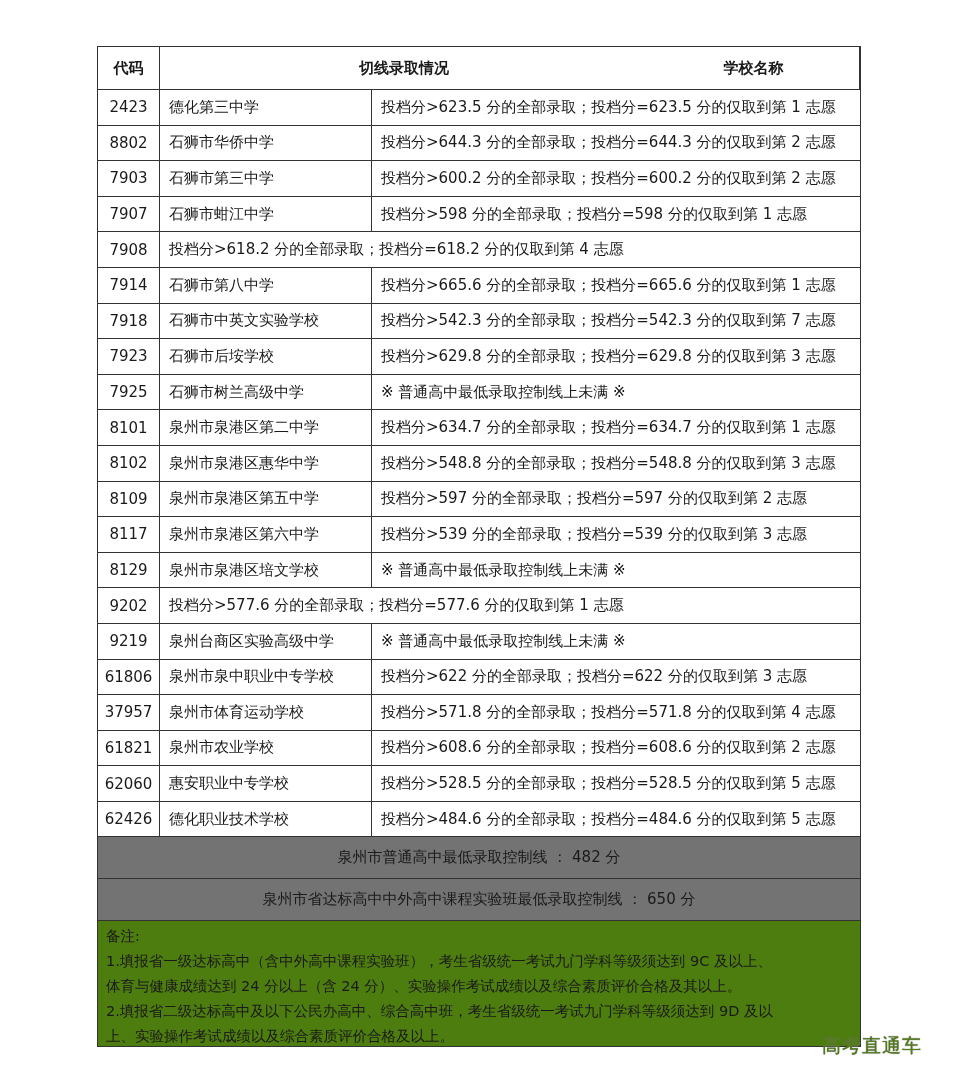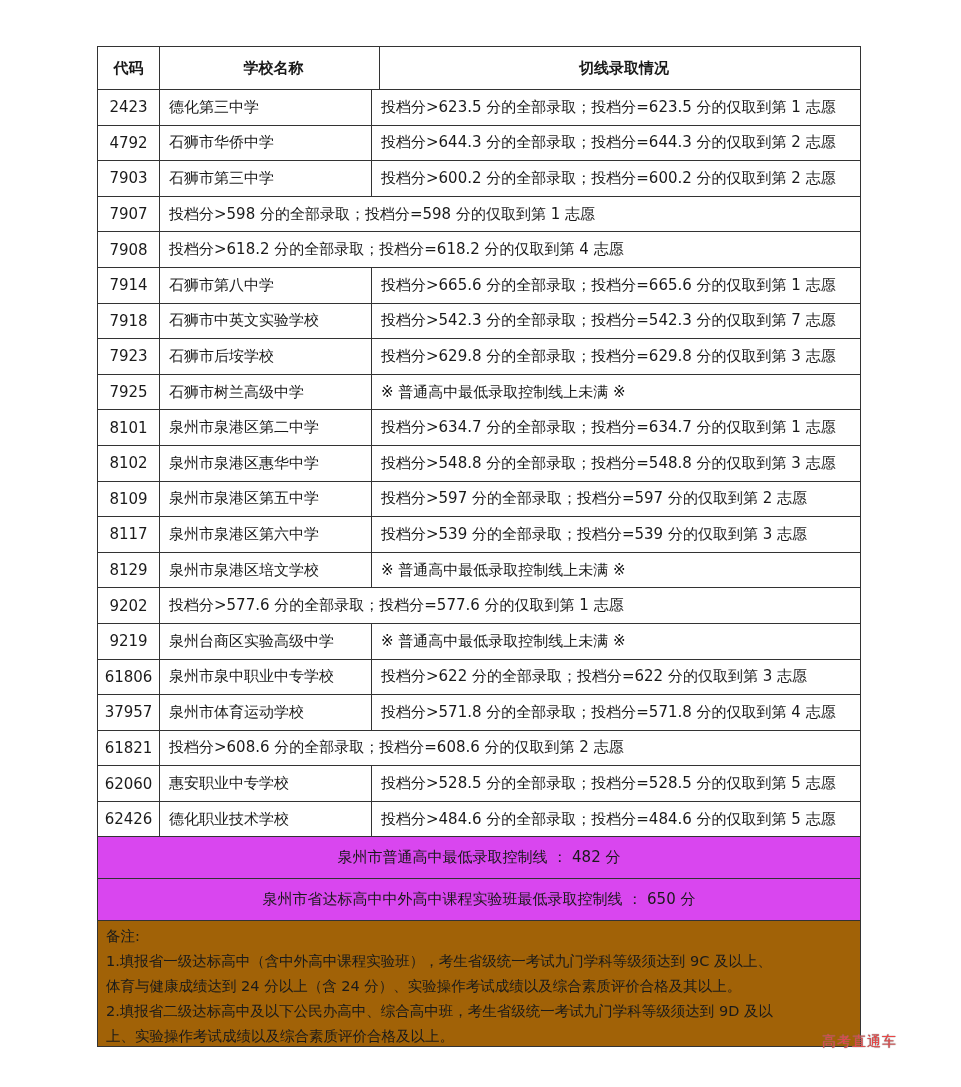--- a/index.html
+++ b/index.html
@@ -1,60 +1,61 @@
 <!DOCTYPE html>
 <html><head>
 <meta charset="utf-8">
 <style>
   html, body { margin: 0; padding: 0; background: #ffffff; }
   body { width: 961px; height: 1087px; position: relative; overflow: hidden;
          font-family: "DejaVu Sans", "Liberation Sans", sans-serif; color: #1a1a1a; }
   .tbl { position: absolute; left: 97px; top: 46px; width: 764px;
          border: 1.5px solid #333; box-sizing: border-box; }
   .row { display: flex; height: 35.6px; border-bottom: 1.5px solid #333; box-sizing: border-box; background: #fff; }
-  .row.header { height: 43px; gap: 8px; }
+  .row.header { height: 43px; }
   .cell { display: flex; align-items: center; box-sizing: border-box; font-size: 15px; white-space: nowrap; overflow: hidden; }
   .c1 { width: 62px; justify-content: center; border-right: 1.5px solid #333; }
   .c2 { width: 212px; padding-left: 9px; border-right: 1.5px solid #333; }
   .c3 { flex: 1; padding-left: 9px; }
   .header .cell { font-weight: bold; justify-content: center; padding-left: 0; font-size: 15px; }
-  .sum { height: 42px; background: #d946ef; display: flex; align-items: center; justify-content: center;
+  .sum { height: 42px; background: #737373; display: flex; align-items: center; justify-content: center;
          border-bottom: 1.5px solid #333; font-size: 15px; box-sizing: border-box; }
-  .notes { background: #a16207; padding: 3px 8px 16px 8px; font-size: 14.5px; line-height: 25px; height: 125px; box-sizing: border-box; }
+  .notes { background: #4d7c0f; padding: 3px 8px 16px 8px; font-size: 14.5px; line-height: 25px; height: 125px; box-sizing: border-box; }
   .notes div { white-space: nowrap; }
-  .watermark { position: absolute; left: 822px; top: 1033px; font-size: 14px; color: #ef4444;
+  .watermark { position: absolute; left: 822px; top: 1033px; font-size: 19px; color: #4d7c0f;
                text-shadow: 0 0 1px #777, 0 0 1px #777; letter-spacing: 1px; text-align: center; }
 </style>
 </head>
 <body>
 
 <div class="tbl">
   <div class="row header">
     <div class="cell c1">代码</div>
+    <div class="cell c3">切线录取情况</div>
     <div class="cell c2">学校名称</div>
-    <div class="cell c3">切线录取情况</div>
   </div>
   <div id="rows">
       <div class="row">
         <div class="cell c1">2423</div>
         <div class="cell c2">德化第三中学</div>
         <div class="cell c3">投档分&gt;623.5 分的全部录取；投档分=623.5 分的仅取到第 1 志愿</div>
       </div>
       <div class="row">
-        <div class="cell c1">4792</div>
+        <div class="cell c1">8802</div>
         <div class="cell c2">石狮市华侨中学</div>
         <div class="cell c3">投档分&gt;644.3 分的全部录取；投档分=644.3 分的仅取到第 2 志愿</div>
       </div>
       <div class="row">
         <div class="cell c1">7903</div>
         <div class="cell c2">石狮市第三中学</div>
         <div class="cell c3">投档分&gt;600.2 分的全部录取；投档分=600.2 分的仅取到第 2 志愿</div>
       </div>
       <div class="row">
         <div class="cell c1">7907</div>
+        <div class="cell c2">石狮市蚶江中学</div>
         <div class="cell c3">投档分&gt;598 分的全部录取；投档分=598 分的仅取到第 1 志愿</div>
       </div>
       <div class="row">
         <div class="cell c1">7908</div>
         <div class="cell c3">投档分&gt;618.2 分的全部录取；投档分=618.2 分的仅取到第 4 志愿</div>
       </div>
       <div class="row">
         <div class="cell c1">7914</div>
         <div class="cell c2">石狮市第八中学</div>
         <div class="cell c3">投档分&gt;665.6 分的全部录取；投档分=665.6 分的仅取到第 1 志愿</div>
@@ -113,20 +114,21 @@
         <div class="cell c2">泉州市泉中职业中专学校</div>
         <div class="cell c3">投档分&gt;622 分的全部录取；投档分=622 分的仅取到第 3 志愿</div>
       </div>
       <div class="row">
         <div class="cell c1">37957</div>
         <div class="cell c2">泉州市体育运动学校</div>
         <div class="cell c3">投档分&gt;571.8 分的全部录取；投档分=571.8 分的仅取到第 4 志愿</div>
       </div>
       <div class="row">
         <div class="cell c1">61821</div>
+        <div class="cell c2">泉州市农业学校</div>
         <div class="cell c3">投档分&gt;608.6 分的全部录取；投档分=608.6 分的仅取到第 2 志愿</div>
       </div>
       <div class="row">
         <div class="cell c1">62060</div>
         <div class="cell c2">惠安职业中专学校</div>
         <div class="cell c3">投档分&gt;528.5 分的全部录取；投档分=528.5 分的仅取到第 5 志愿</div>
       </div>
       <div class="row">
         <div class="cell c1">62426</div>
         <div class="cell c2">德化职业技术学校</div>

